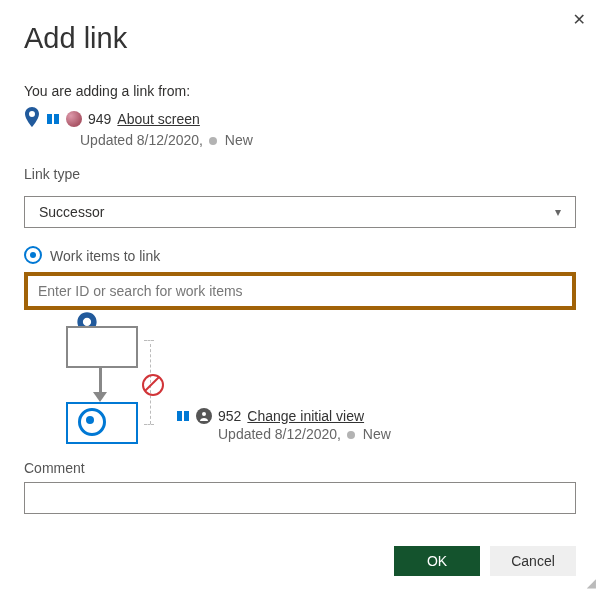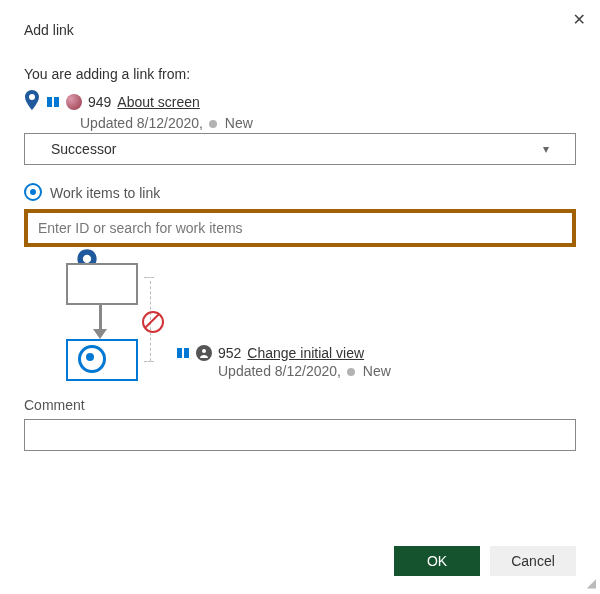--- a/index.html
+++ b/index.html
@@ -1,29 +1,29 @@
 <!DOCTYPE html>
 <html><head>
 <meta charset="utf-8">
 <style>
   html,body{margin:0;padding:0;font-family:"Segoe UI",Arial,sans-serif;font-size:14px;color:#323130;background:#fff}
   .dialog{width:600px;height:594px;box-sizing:border-box;padding:22px 24px 18px 24px;position:relative}
   .close{position:absolute;top:10px;right:14px;font-size:16px;color:#444;cursor:pointer}
-  h1{font-size:14px;font-weight:400;margin:0 0 28px 0;color:#333}
+  h1{font-size:29px;font-weight:400;margin:0 0 28px 0;color:#333}
   .intro{margin:0 0 8px 0}
   .wi-row{display:flex;align-items:center;gap:6px;margin-left:0}
   .pin{color:#215a9c;font-size:18px;line-height:1}
   .book{width:14px;height:14px;display:inline-block}
   .avatar{width:16px;height:16px;border-radius:50%;background:radial-gradient(circle at 30% 30%,#d9a,#a56 70%);display:inline-block}
   .wi-id{color:#333}
   .wi-title{color:#333;}
   .sub{margin-left:56px;margin-top:2px;color:#666;font-size:14px}
   .dot{display:inline-block;width:8px;height:8px;border-radius:50%;background:#b3b3b3;margin:0 4px 0 2px;vertical-align:middle}
   .label{margin-top:18px;color:#555}
-  .select{margin-top:2px;border:1px solid #8a8886;height:30px;display:flex;align-items:center;justify-content:space-between;padding:0 26px;cursor:pointer}
+  .select{margin-top:14px;border:1px solid #8a8886;height:30px;display:flex;align-items:center;justify-content:space-between;padding:0 14px;cursor:pointer}
   .select .chev{color:#666;font-size:12px}
   .section-head{display:flex;align-items:flex-end;gap:8px;margin-top:18px;color:#555}
   .radio-on{width:14px;height:14px;border:2px solid #0078d4;border-radius:50%;display:inline-flex;align-items:center;justify-content:center}
   .radio-on::after{content:"";width:6px;height:6px;background:#0078d4;border-radius:50%}
   .input{margin-top:8px;border:4px solid #a16207;height:30px;padding:0 10px;display:flex;align-items:center;color:#777}
   .diagram-area{display:flex;align-items:flex-end;gap:12px;margin-top:12px}
   .diagram{position:relative;width:140px;height:120px}
   .box{position:absolute;width:68px;height:38px;border:2px solid #888;background:#fff}
   .box.top{left:42px;top:4px}
   .box.bot{left:42px;top:80px;border-color:#0078d4}
@@ -73,20 +73,21 @@
     <span class="avatar"></span>
     <span class="wi-id">949</span>
     <a href="#" class="wi-title">About screen</a>
   </div>
   <div class="sub">
     <span>Updated 8/12/2020,</span>
     <span class="dot"></span>
     <span>New</span>
   </div>
 
+  <div class="label">Link type</div>
   <div class="select">
     <span>Successor</span>
     <span class="chev">▾</span>
   </div>
 
   <div class="section-head">
     <span class="radio-on"></span>
     <span>Work items to link</span>
   </div>
   <div class="input">

